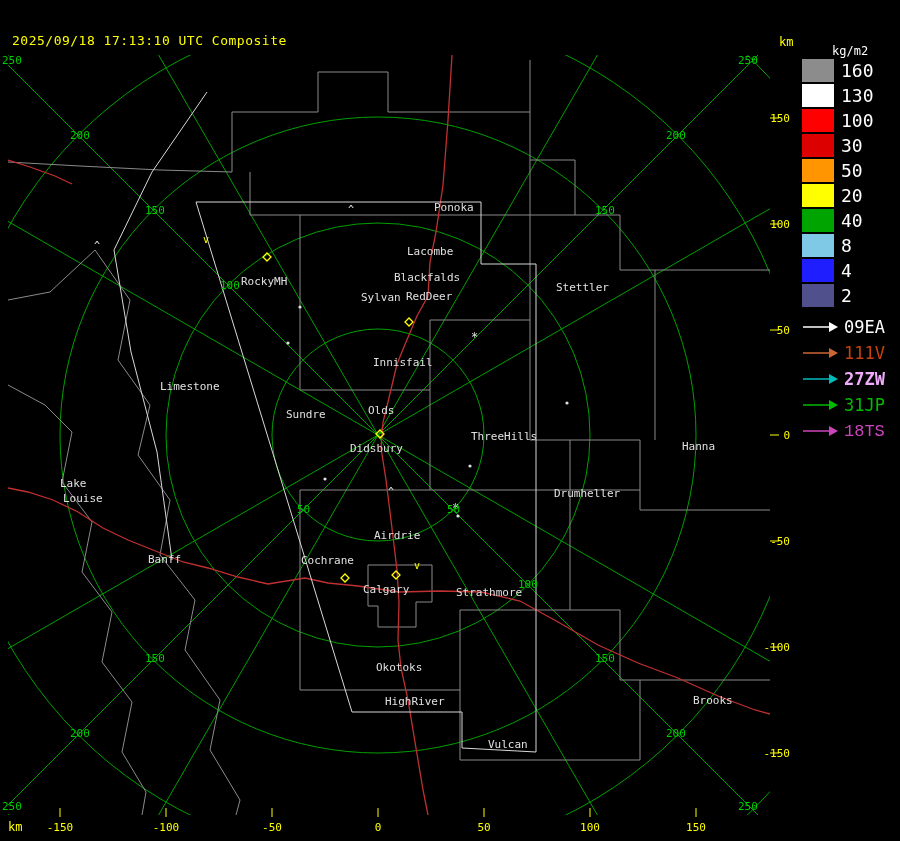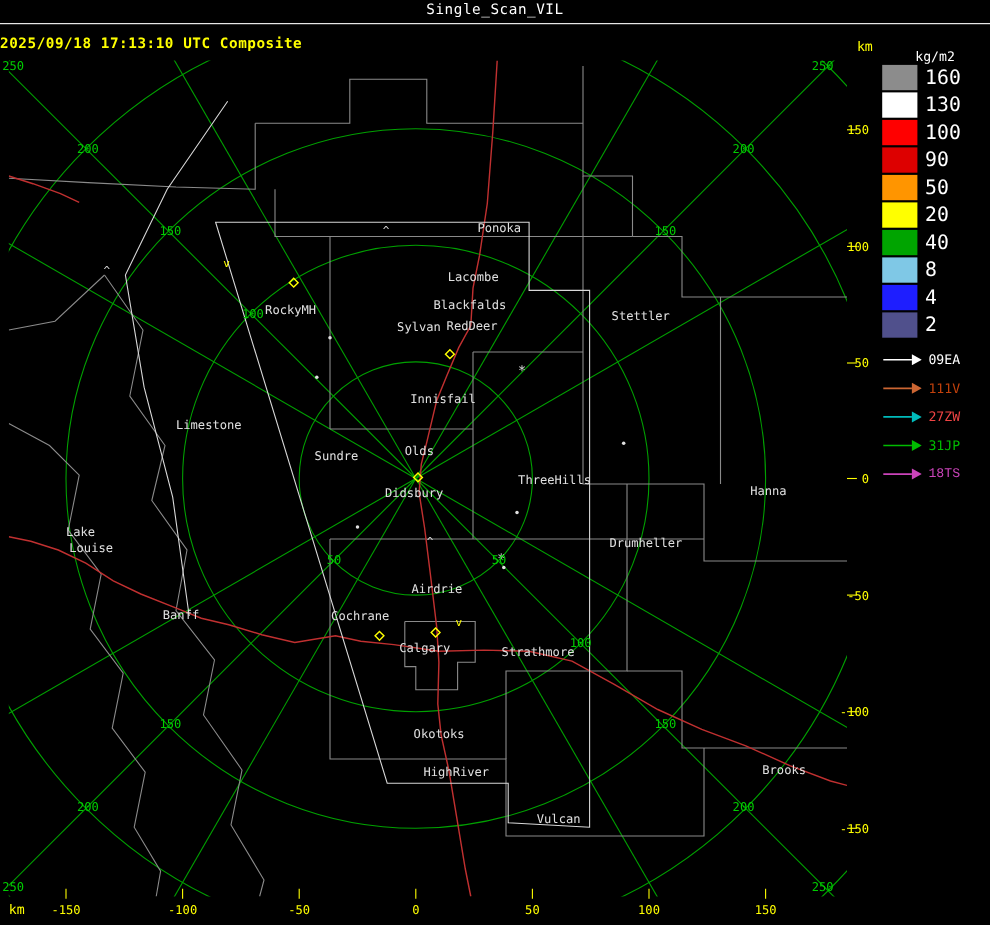--- a/index.html
+++ b/index.html
@@ -1,39 +1,36 @@
 <!DOCTYPE html>
 <html><head>
 <meta charset="utf-8">
 <style>
   *{margin:0;padding:0;box-sizing:border-box}
   html,body{background:#000;width:900px;height:841px;overflow:hidden}
   .screen{position:relative;width:900px;height:841px;background:#000;font-family:"DejaVu Sans Mono",monospace}
   .titlebar{position:absolute;left:0;top:0;width:900px;height:22px;border-bottom:1px solid #ffffff;
             text-align:center;color:#ffffff;font-size:13px;line-height:20px;letter-spacing:.5px}
-  .timestamp{position:absolute;left:0;top:33px;color:#ffff00;font-size:13px;font-weight:bold;letter-spacing:.5px}
+  .timestamp{position:absolute;left:12px;top:33px;color:#ffff00;font-size:13px;font-weight:normal;letter-spacing:.5px}
   #map-svg{position:absolute;left:0;top:0}
   #map-svg text{font-family:"DejaVu Sans Mono",monospace}
   .legend{position:absolute;left:802px;top:44px;width:96px;color:#ffffff}
   .legend-unit{margin-left:30px;font-size:12px;margin-bottom:0;color:#ffffff}
   .level-row{display:flex;align-items:center;height:25px}
   .swatch{width:32px;height:23px;margin-right:7px}
   .level-val{font-size:18px;color:#ffffff}
   .tracks{margin-top:6px}
   .track-row{display:flex;align-items:center;height:26px}
   .track-row svg{margin-right:6px}
-  .track-id{font-size:12px}
+  .track-id{font-size:17px}
 </style>
 </head>
 <body>
 
 <div class="screen">
-  <div class="titlebar">
-    <span>Single_Scan_VIL</span>
-  </div>
   <span class="timestamp">2025/09/18 17:13:10 UTC Composite</span>
 
   <svg id="map-svg" width="900" height="841" viewBox="0 0 900 841">
       <defs>
         <clipPath id="mapclip">
           <rect x="8" y="55" width="762" height="760"></rect>
         </clipPath>
       </defs>
       <g clip-path="url(#mapclip)">
         <circle cx="378" cy="435" r="106" fill="none" stroke="#00a000" stroke-width="1"></circle>
@@ -182,21 +179,21 @@
         <div class="level-row">
           <div class="swatch" style="background: rgb(255, 255, 255);"></div>
           <span class="level-val">130</span>
         </div>
         <div class="level-row">
           <div class="swatch" style="background: rgb(255, 0, 0);"></div>
           <span class="level-val">100</span>
         </div>
         <div class="level-row">
           <div class="swatch" style="background: rgb(221, 0, 0);"></div>
-          <span class="level-val">90</span>
+          <span class="level-val">30</span>
         </div>
         <div class="level-row">
           <div class="swatch" style="background: rgb(255, 149, 0);"></div>
           <span class="level-val">50</span>
         </div>
         <div class="level-row">
           <div class="swatch" style="background: rgb(255, 255, 0);"></div>
           <span class="level-val">20</span>
         </div>
         <div class="level-row">
@@ -229,21 +226,21 @@
             <line x1="1" y1="6" x2="27" y2="6" stroke="#cc6633" stroke-width="1.5"></line>
             <polygon points="27,1 36,6 27,11" fill="#cc6633"></polygon>
           </svg>
           <span class="track-id" style="color: #c2410c;">111V</span>
         </div>
         <div class="track-row">
           <svg width="36" height="12">
             <line x1="1" y1="6" x2="27" y2="6" stroke="#00bbbb" stroke-width="1.5"></line>
             <polygon points="27,1 36,6 27,11" fill="#00bbbb"></polygon>
           </svg>
-          <span class="track-id" style="color: #ef4444;">27ZW</span>
+          <span class="track-id" style="color: #f0abfc; font-weight: bold;">27ZW</span>
         </div>
         <div class="track-row">
           <svg width="36" height="12">
             <line x1="1" y1="6" x2="27" y2="6" stroke="#00bb00" stroke-width="1.5"></line>
             <polygon points="27,1 36,6 27,11" fill="#00bb00"></polygon>
           </svg>
           <span class="track-id" style="color: rgb(0, 187, 0);">31JP</span>
         </div>
         <div class="track-row">
           <svg width="36" height="12">

